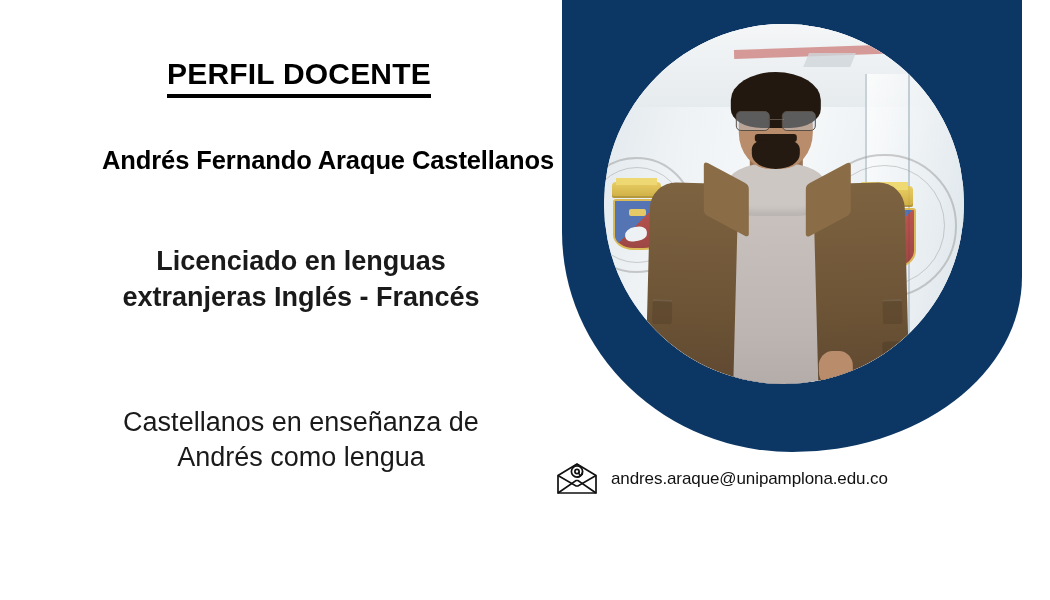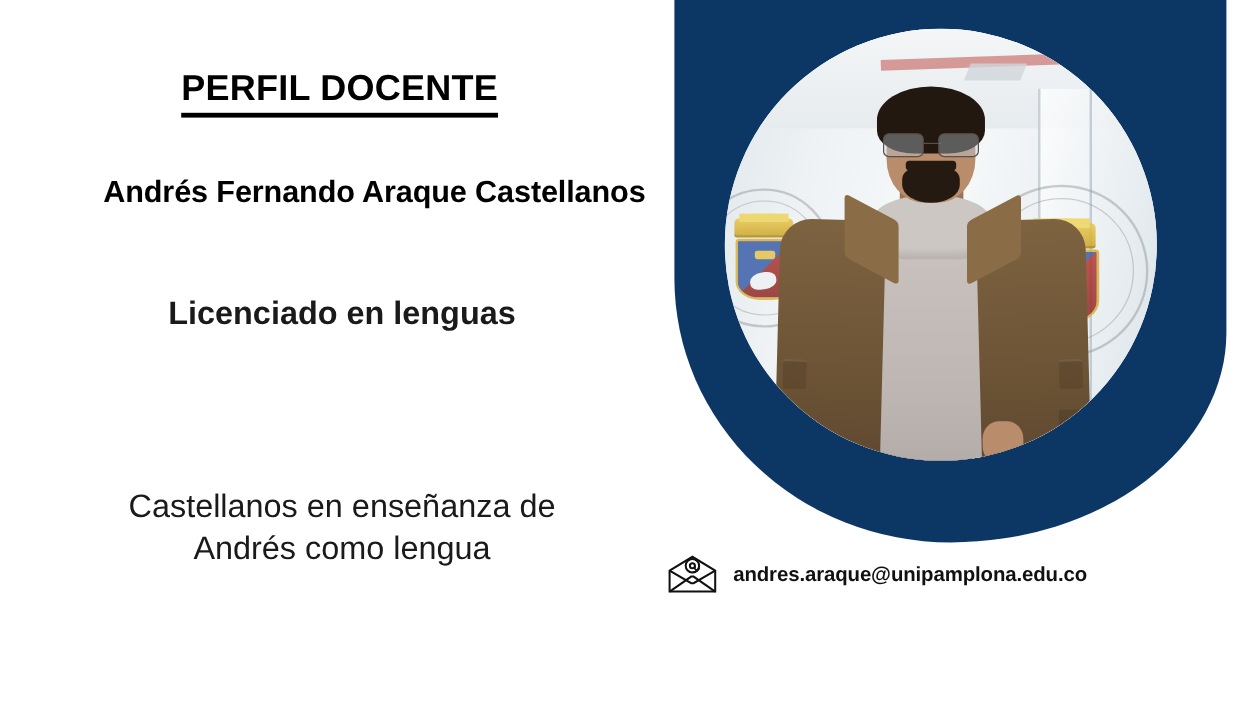--- a/index.html
+++ b/index.html
@@ -15,21 +15,21 @@
     position: relative;
     width: 1050px;
     height: 600px;
     background: #ffffff;
     overflow: hidden;
   }
 
   
   .left-col {
     position: absolute;
-    left: 0;
+    left: 16px;
     top: 0;
     width: 566px;
     height: 600px;
   }
 
   .page-title {
     position: absolute;
     left: 0;
     top: 57px;
     width: 566px;
@@ -425,21 +425,21 @@
   }
   .contact-icon {
     width: 56px;
     flex: 0 0 56px;
     display: flex;
     align-items: center;
     justify-content: center;
   }
   .contact-text {
     font-size: 17px;
-    font-weight: bold;
+    font-weight: normal;
     color: #111111;
     letter-spacing: -0.1px;
     padding-left: 6px;
   }
   .contact-text.cvlac {
     font-size: 18px;
     letter-spacing: 0.2px;
   }
 </style>
 </head>
@@ -450,20 +450,21 @@
   <div class="left-col">
 
     <div class="page-title">
       <span class="tx">PERFIL DOCENTE</span>
     </div>
 
     <div class="person-name">Andrés Fernando Araque Castellanos</div>
 
     <div class="degree-block">
       <div>Licenciado en lenguas</div>
+      <div>extranjeras Inglés - Francés</div>
     </div>
 
     <div class="masters-block">
       <div>Castellanos en enseñanza de</div>
       <div>Andrés como lengua</div>
     </div>
   </div>
 
   <div class="navy-blob-inner"></div>
 

